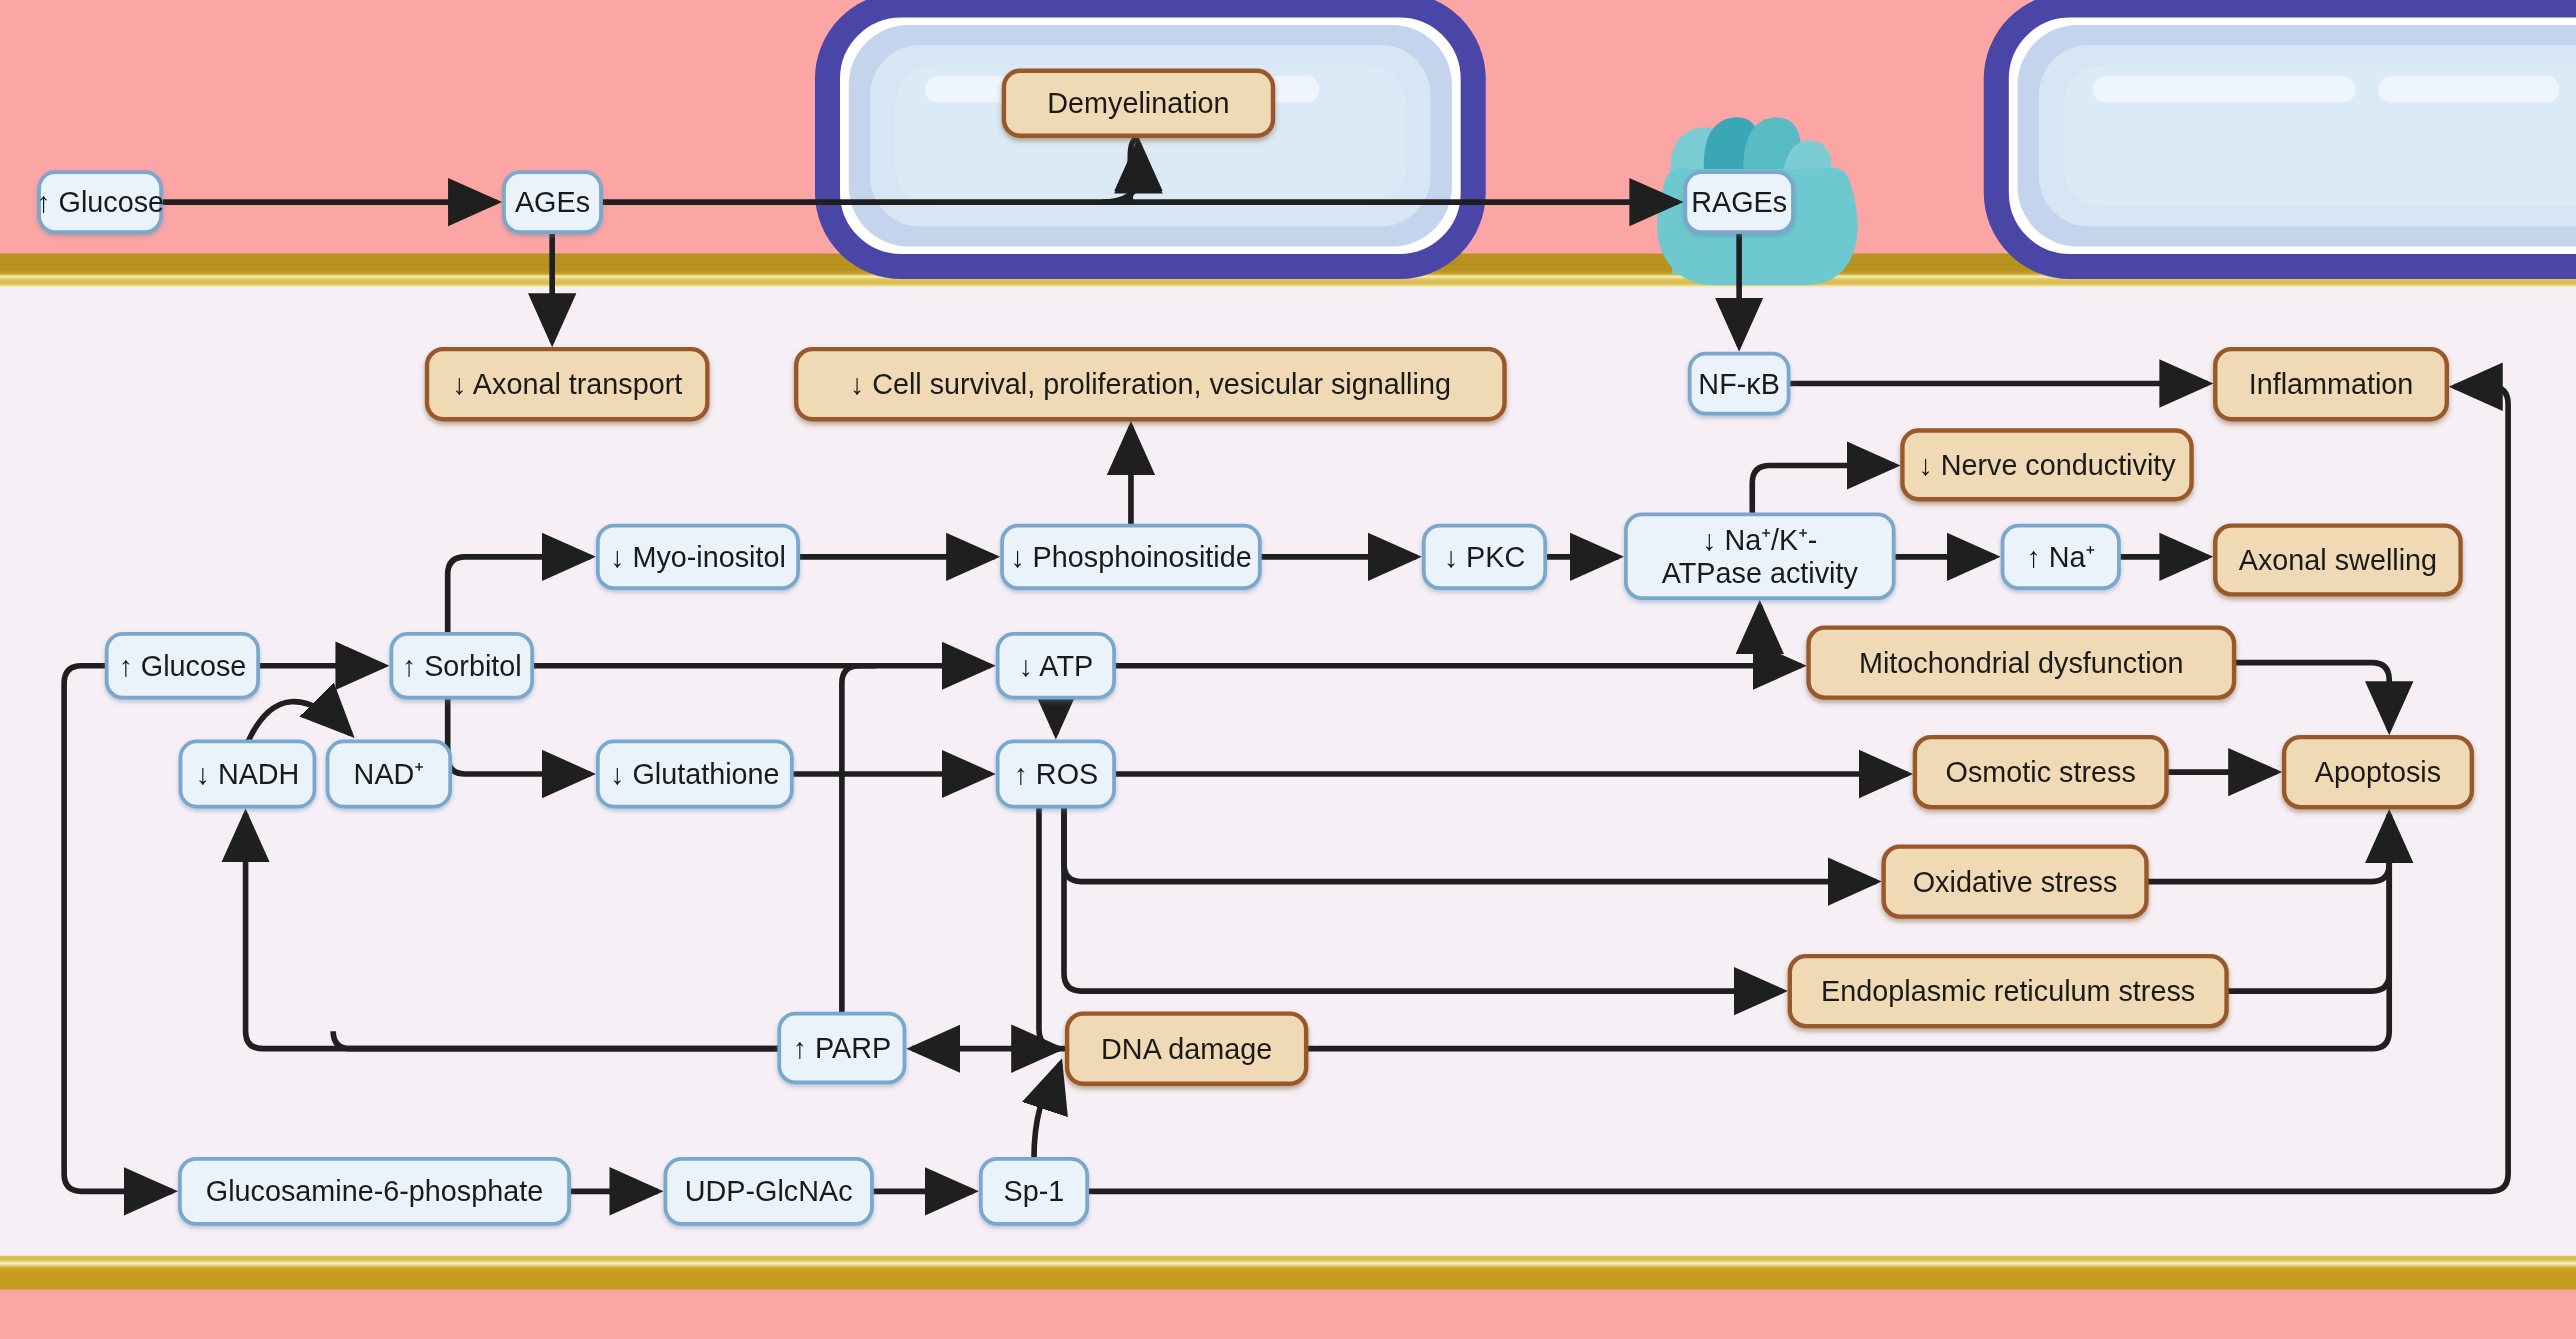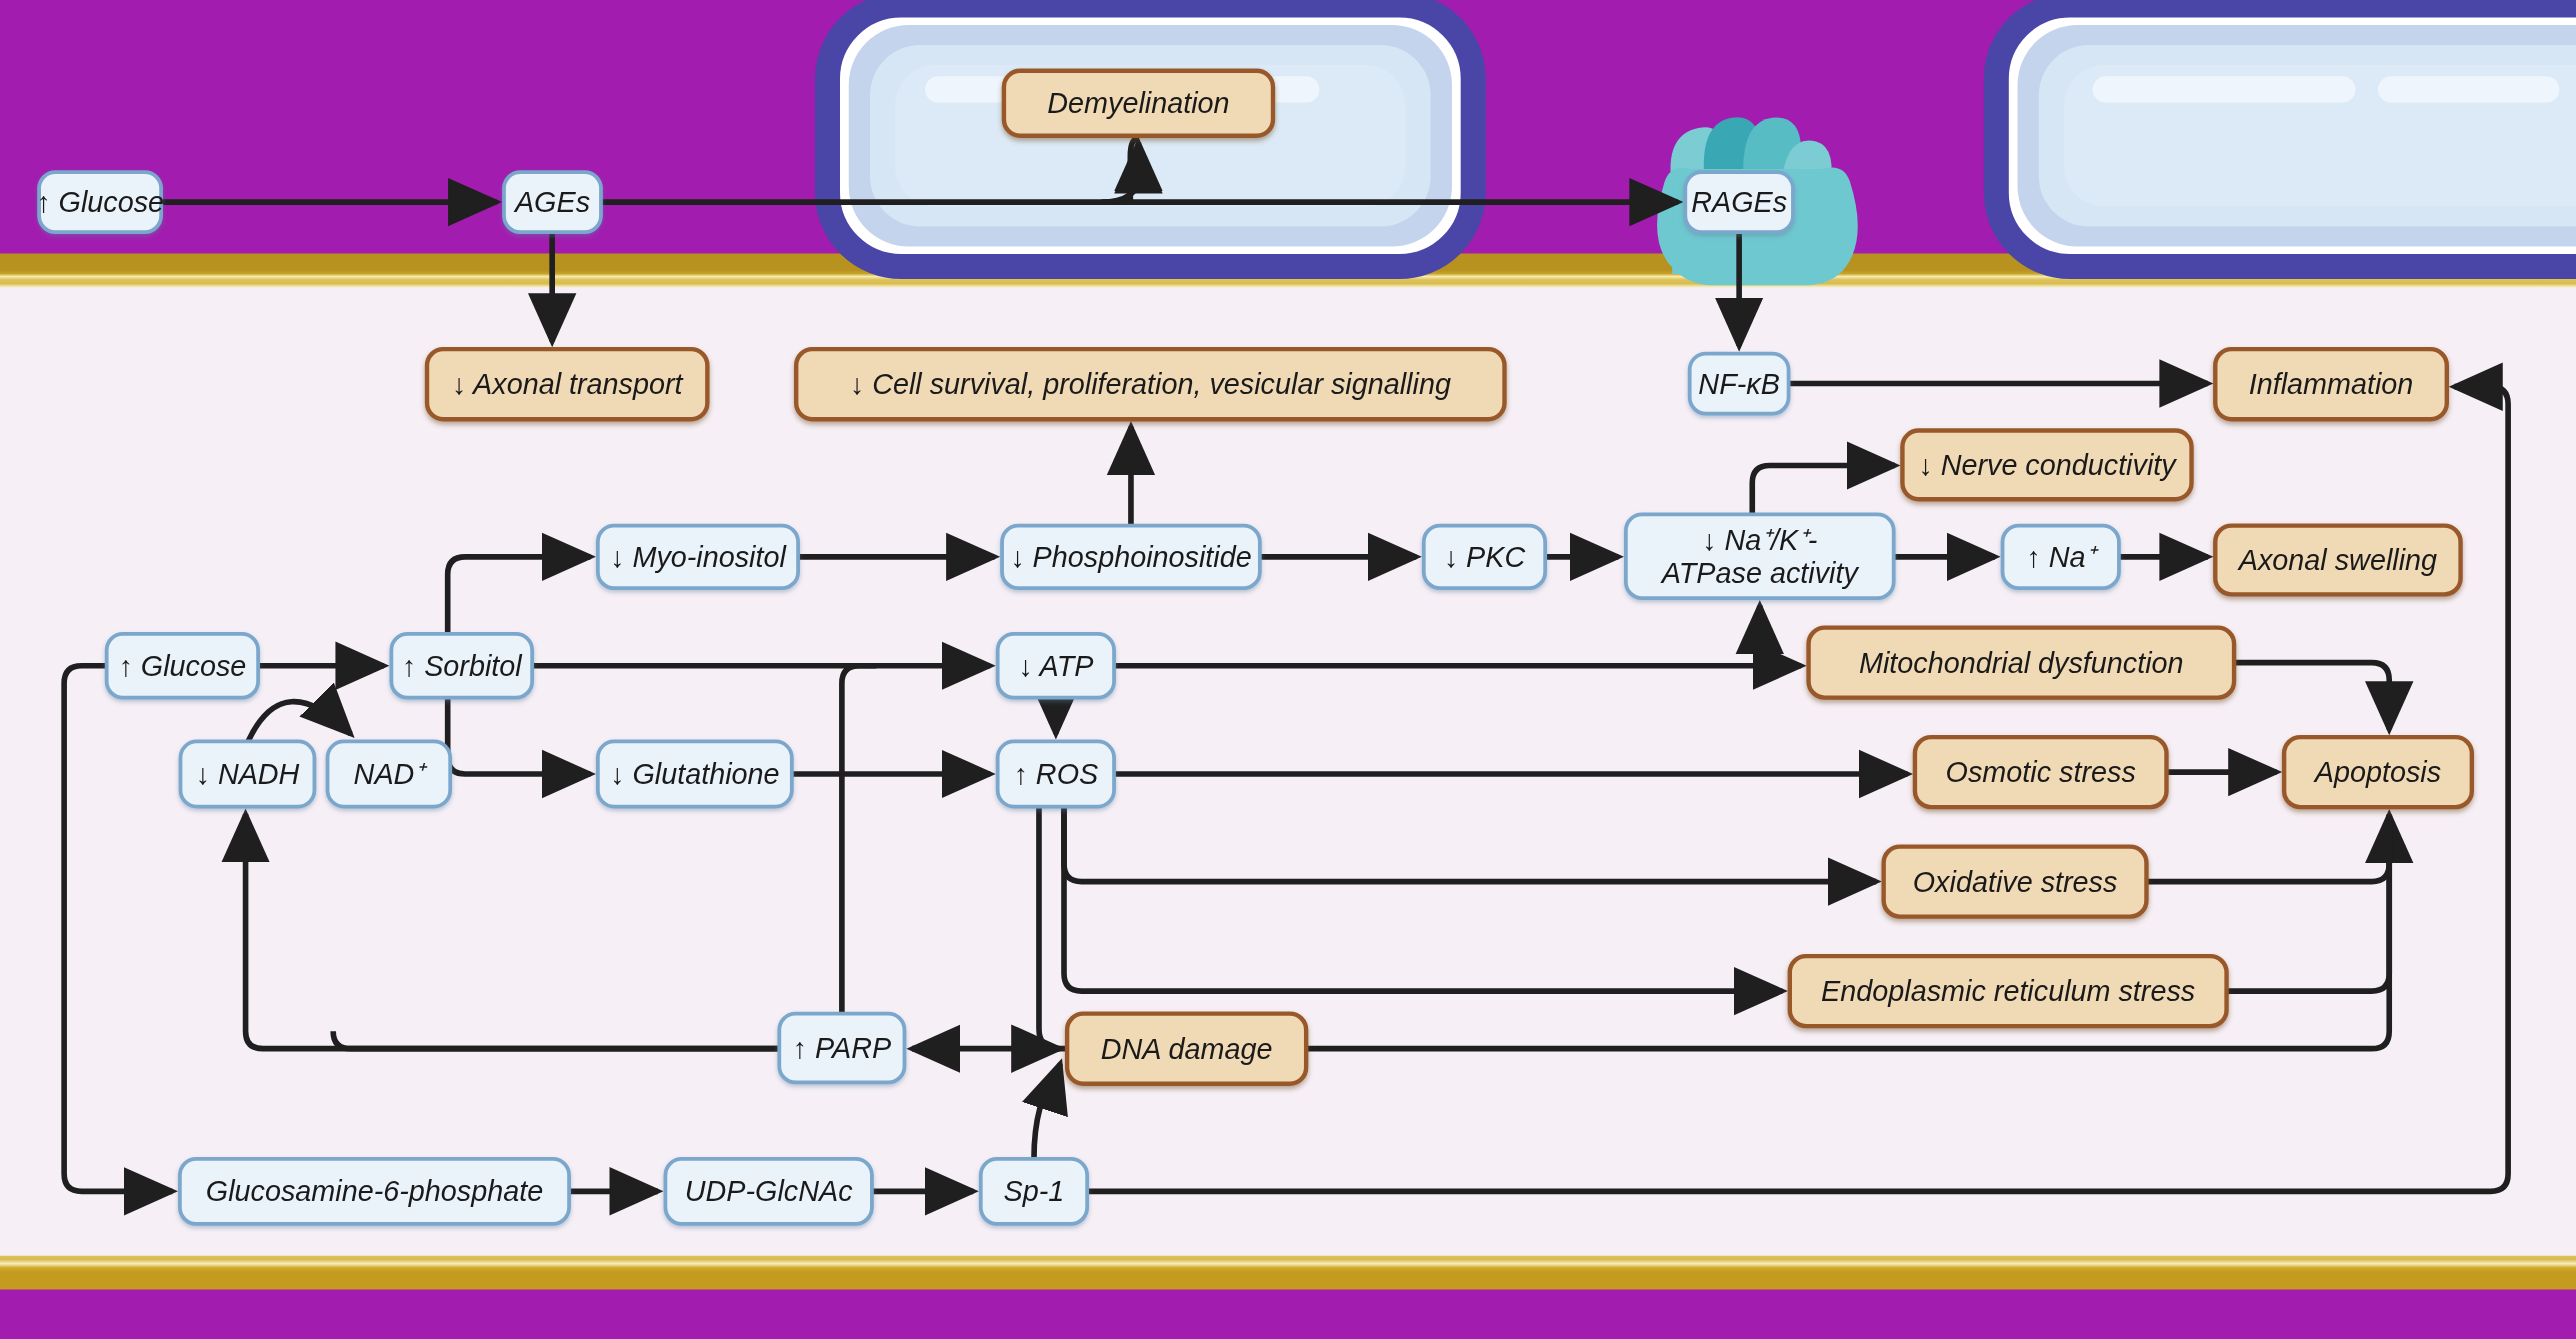--- a/index.html
+++ b/index.html
@@ -1,17 +1,17 @@
 <!DOCTYPE html>
 <html style="font-size:10px"><head>
 <meta charset="utf-8">
 <style>
   html,body{margin:0;padding:0;background:#ffffff;}
   body{font-family:"Liberation Sans", sans-serif;}
-  #stage{position:relative;width:2576px;height:1339px;background:#a21caf;overflow:hidden;font-style:italic;}
+  #stage{position:relative;width:2576px;height:1339px;background:#fca5a5;overflow:hidden;}
   #svgroot{position:absolute;left:0;top:0;width:2576px;height:1339px;}
   .nodetext{font-family:"Liberation Sans", sans-serif;fill:#1a1a1a;}
 </style>
 </head>
 <body>
 
 <div id="stage">
   <svg id="svgroot" viewBox="0 0 4116 2140" xmlns="http://www.w3.org/2000/svg">
     <defs>
       <marker id="ah" markerWidth="11" markerHeight="11" refX="8.6" refY="5" orient="auto" markerUnits="strokeWidth">

